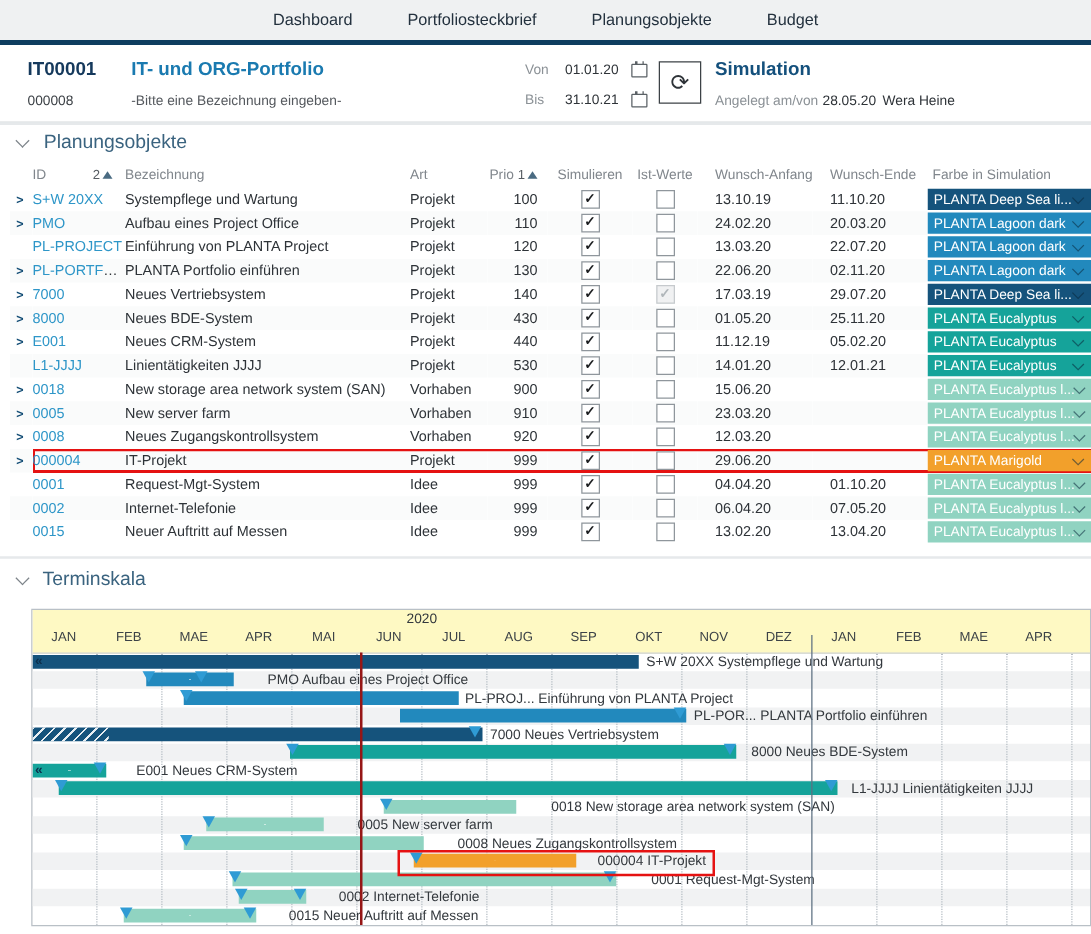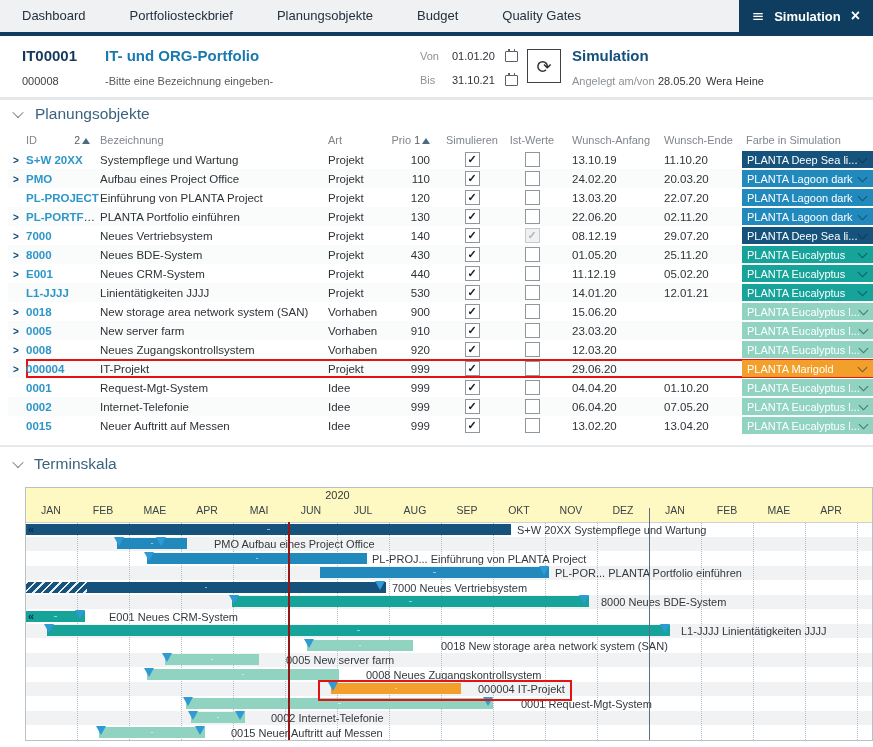--- a/index.html
+++ b/index.html
@@ -1,20 +1,20 @@
 <!DOCTYPE html>
 <html><head>
 <meta charset="utf-8">
 <style>
   html,body{margin:0;padding:0;background:#fff;}
   .page{position:relative;width:873px;height:747px;overflow:hidden;background:#fff;
         font-family:"Liberation Sans",sans-serif;-webkit-font-smoothing:antialiased;}
   
   .tabbar{position:absolute;top:0;left:0;width:873px;height:32px;background:#eff1f2;
-          display:flex;align-items:center;}
+          display:flex;align-items:center;flex-direction:column;}
   .tab-underline{position:absolute;top:32px;left:0;width:873px;height:4px;background:#0e3d5f;}
   .nav-item{font-size:13px;color:#23313e;padding:0 22px;height:32px;line-height:32px;cursor:default;}
   .active-tab{margin-left:auto;height:32px;background:#0e3d5f;color:#fff;display:flex;
               align-items:center;padding:0 13px;gap:10px;}
   .active-tab .menu-ic{font-size:15px;line-height:1;font-family:"DejaVu Sans",sans-serif;}
   .active-tab .tab-label{font-size:13px;font-weight:700;}
   .active-tab .close-ic{font-size:16px;font-weight:700;line-height:1;}
   
   .header{position:absolute;top:36px;left:0;width:873px;height:61px;background:#fff;
           border-bottom:2px solid #e3e6e8;}
@@ -45,21 +45,21 @@
   .ptable td{font-size:11.5px;color:#2e3338;height:19px;padding:0;white-space:nowrap;
              overflow:hidden;text-overflow:ellipsis;}
   .ptable tr:nth-child(even) td{background:#fafbfb;}
   .col-exp{width:18px;}.col-id{width:74px;}.col-bez{width:228px;}.col-art{width:62px;}
   .col-prio{width:48px;}.col-sim{width:68px;}.col-ist{width:52px;}.col-wa{width:92px;}
   .col-we{width:92px;}.col-farbe{width:131px;}
   .td-right,.th-right{text-align:right!important;padding-right:8px!important;}
   .td-center,.th-center{text-align:center!important;}
   .td-pad,.th-pad{padding-left:14px!important;}
   .expand-chev{color:#0f4a73;font-weight:700;font-size:10px;padding-left:5px;cursor:pointer;}
-  .id-link{color:#2e96c8;font-weight:700;cursor:pointer;text-align:center;}
+  .id-link{color:#2e96c8;font-weight:400;cursor:pointer;text-align:center;}
   .sort{float:right;font-size:10.5px;color:#565c62;margin-right:10px;}
   .tri-up{display:inline-block;width:0;height:0;border-left:4px solid transparent;
           border-right:4px solid transparent;border-bottom:6px solid #4a6b82;margin-left:2px;}
   .cb{display:inline-block;width:13px;height:13px;line-height:12px;border:1px solid #8f969c;
       background:#fff;font-size:11px;font-weight:700;color:#1c1e20;text-align:center;
       vertical-align:middle;cursor:pointer;}
   .cb.off{color:transparent;}
   .cb.dis{color:#b0b6ba;background:#f0f1f2;border-color:#c6cacd;}
   .color-dd{height:17px;margin:1px 0;display:flex;align-items:center;justify-content:space-between;
             padding:0 7px 0 5px;color:#fff;font-size:11px;cursor:pointer;}
@@ -98,21 +98,20 @@
 <body>
 
 <div class="page">
 
   <div class="tabbar">
     <div style="display:flex;">
         <div class="nav-item">Dashboard</div>
         <div class="nav-item">Portfoliosteckbrief</div>
         <div class="nav-item">Planungsobjekte</div>
         <div class="nav-item">Budget</div>
-        <div class="nav-item">Quality Gates</div>
       </div>
     <div class="active-tab">
       <span class="menu-ic">≡</span>
       <span class="tab-label">Simulation</span>
       <span class="close-ic">×</span>
     </div>
   </div>
   <div class="tab-underline"></div>
 
   <div class="header">
@@ -243,21 +242,21 @@
           </td>
         </tr>
         <tr>
           <td><span class="expand-chev">&gt;</span></td>
           <td><span class="id-link">7000</span></td>
           <td>Neues Vertriebsystem</td>
           <td>Projekt</td>
           <td class="td-right">140</td>
           <td class="td-center"><span class="cb">✓</span></td>
           <td class="td-center"><span class="cb dis">✓</span></td>
-          <td class="td-pad">08.12.19</td>
+          <td class="td-pad">17.03.19</td>
           <td class="td-pad">29.07.20</td>
           <td>
             <div class="color-dd" style="background: rgb(21, 83, 124);">
               <span>PLANTA Deep Sea li...</span>
               <span class="dd-chev"></span>
             </div>
           </td>
         </tr>
         <tr>
           <td><span class="expand-chev">&gt;</span></td>

